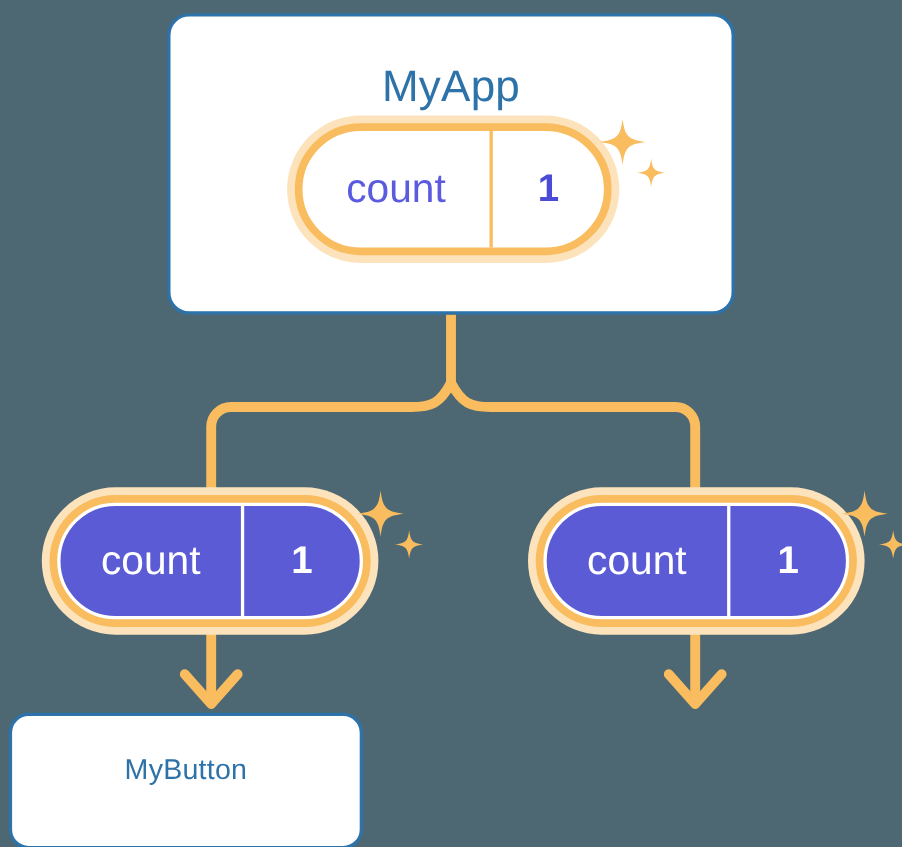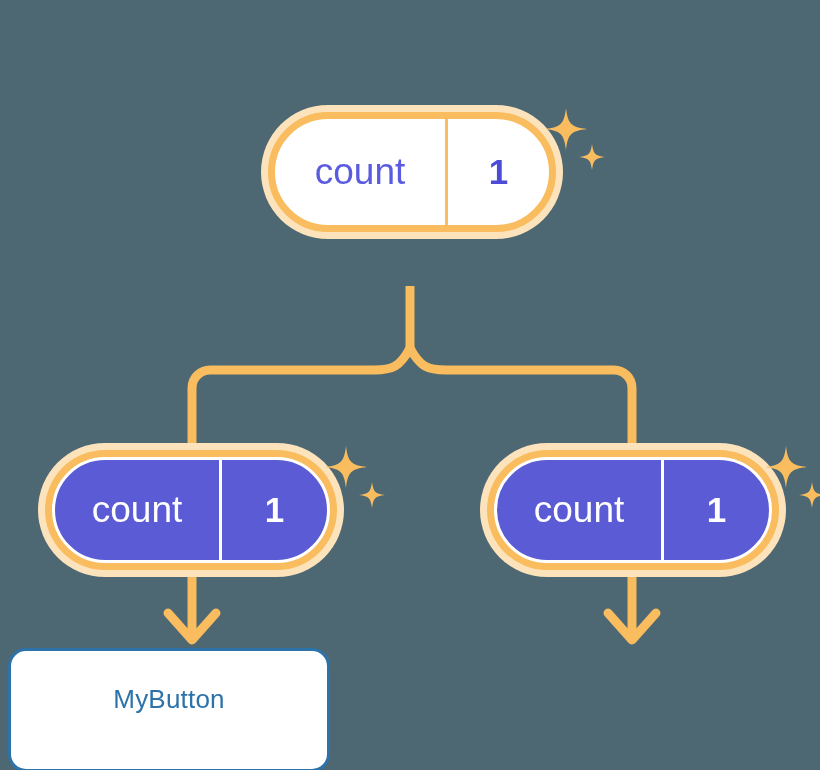--- a/index.html
+++ b/index.html
@@ -137,20 +137,23 @@
     <path d="M410 348 C 400 367, 392 370, 374 370 L 210 370 A 18 18 0 0 0 192 388 L 192 452" stroke="#f9bc5e" stroke-width="9" stroke-linecap="butt"></path>
     <path d="M410 348 C 420 367, 428 370, 446 370 L 614 370 A 18 18 0 0 1 632 388 L 632 452" stroke="#f9bc5e" stroke-width="9" stroke-linecap="butt"></path>
 
     <path d="M192 570 L192 640" stroke="#f9bc5e" stroke-width="9" stroke-linecap="butt"></path>
     <path d="M168 613 L192 640 L216 613" stroke="#f9bc5e" stroke-width="9" stroke-linecap="round" stroke-linejoin="round"></path>
 
     <path d="M632 570 L632 640" stroke="#f9bc5e" stroke-width="9" stroke-linecap="butt"></path>
     <path d="M608 613 L632 640 L656 613" stroke="#f9bc5e" stroke-width="9" stroke-linecap="round" stroke-linejoin="round"></path>
   </svg>
 
+  <div class="card" id="app-card">
+    <div class="card-title">MyApp</div>
+  </div>
 
   <div class="pill" id="pill-app">
     <div class="pill-key">count</div>
     <div class="pill-val">1</div>
   </div>
 
   <div class="sparkle" id="sparkle-app">
     <svg width="66" height="72" viewBox="0 0 66 72">
       <path d="M24 4 C26 20, 29 23, 45 25 C29 27, 26 30, 24 46 C22 30, 19 27, 3 25 C19 23, 22 20, 24 4 Z" fill="#f9bc5e"></path>
       <path d="M50 40 C51.4 50, 53 51.6, 63 53 C53 54.4, 51.4 56, 50 66 C48.6 56, 47 54.4, 37 53 C47 51.6, 48.6 50, 50 40 Z" fill="#f9bc5e"></path>

